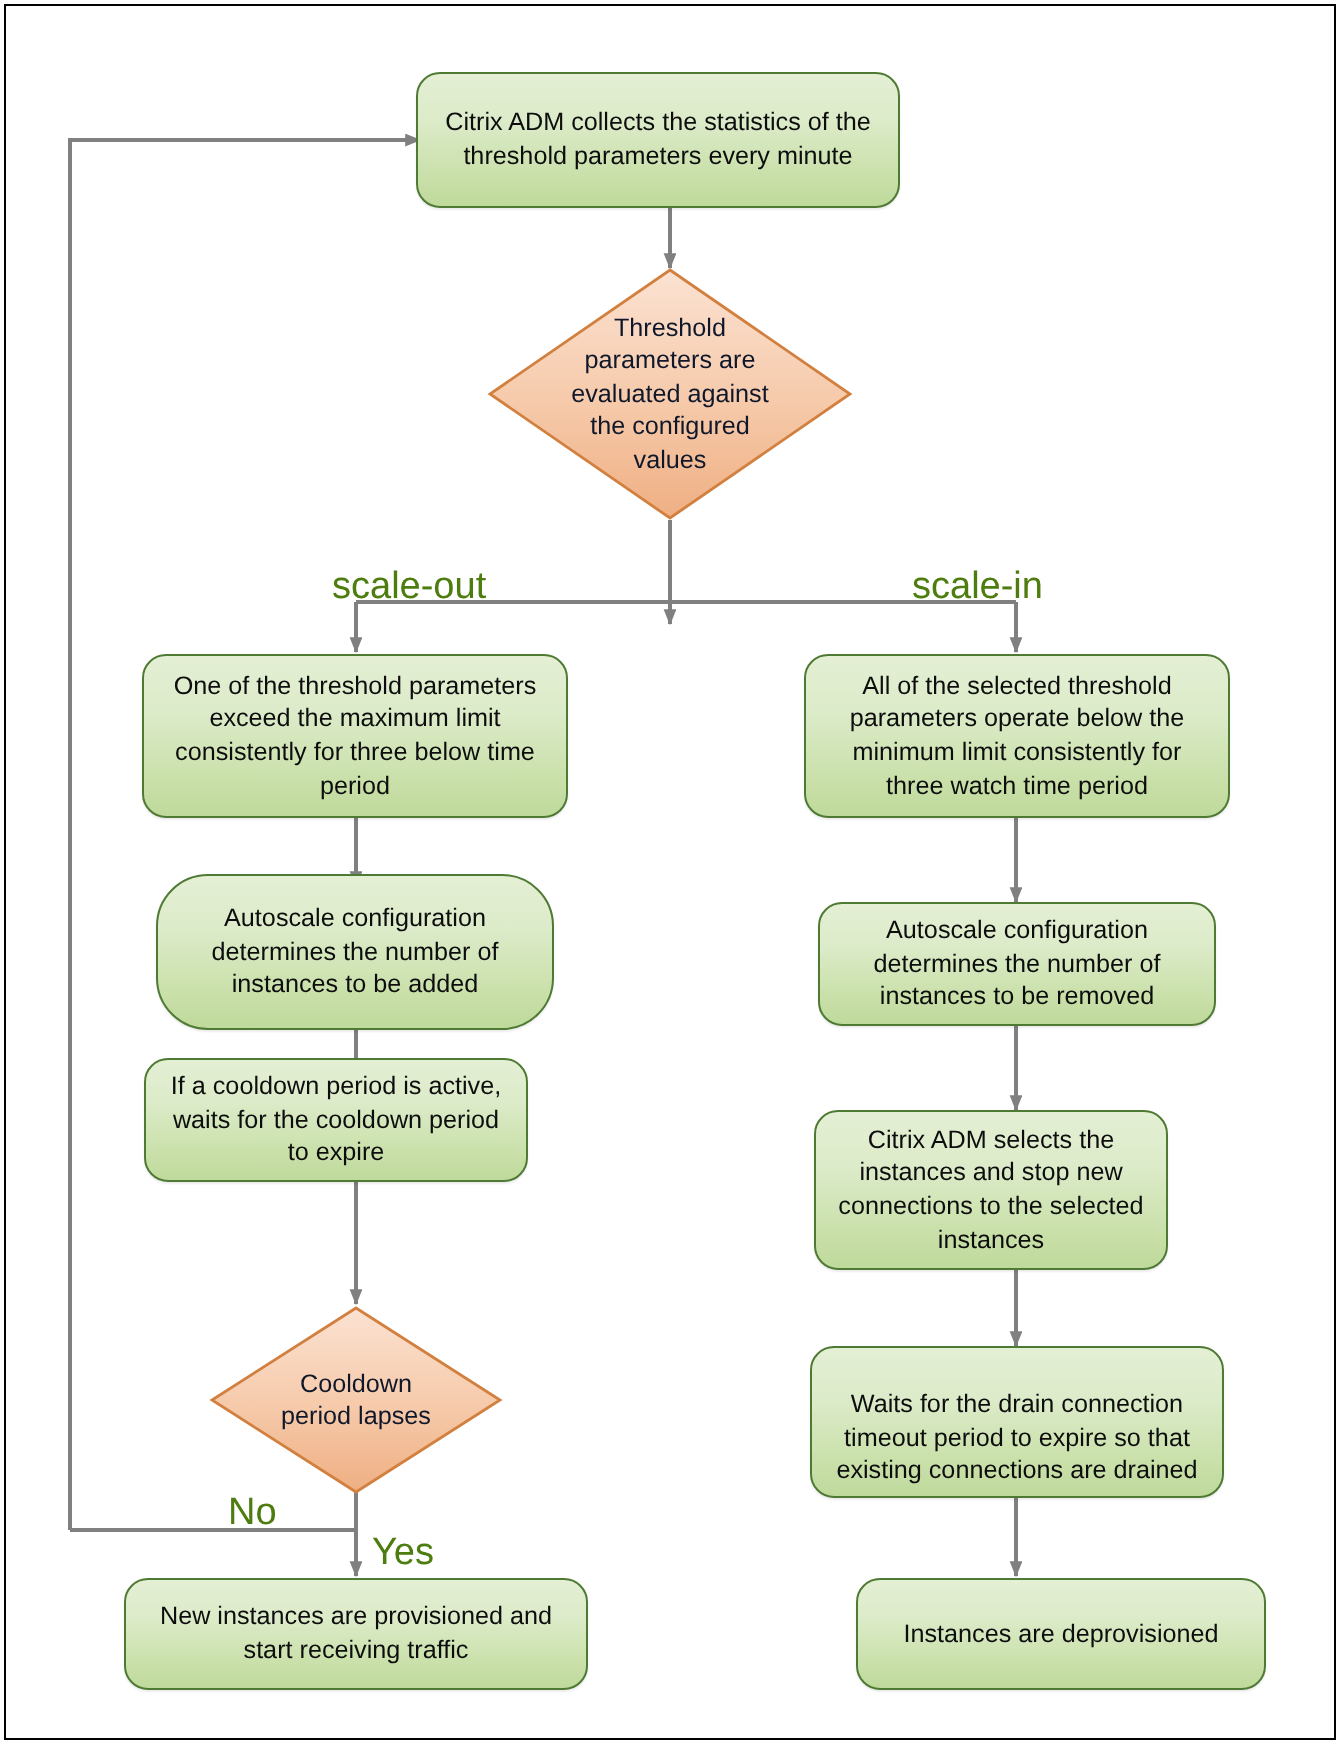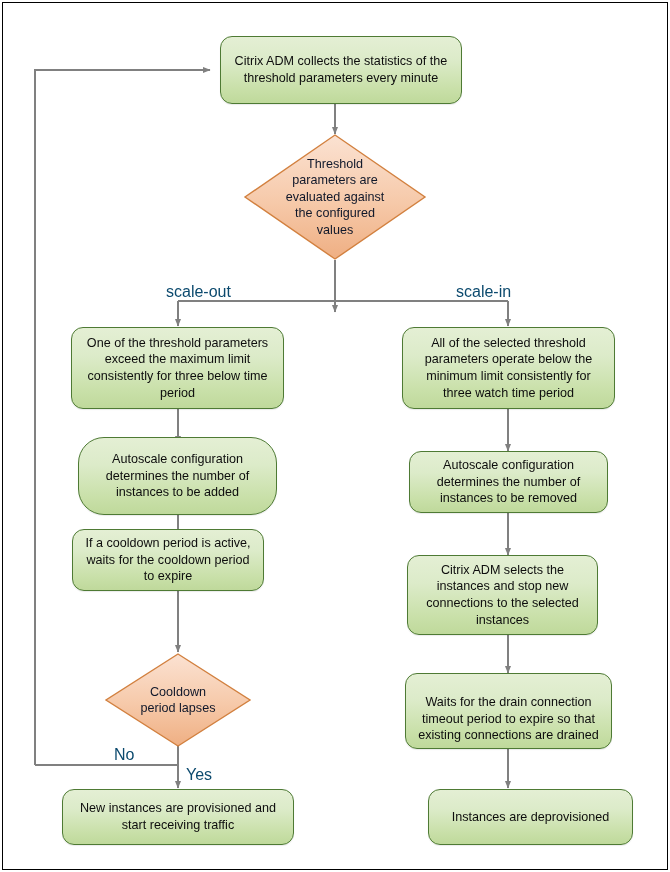--- a/index.html
+++ b/index.html
@@ -75,22 +75,22 @@
     align-items: center;
     justify-content: center;
     text-align: center;
     font-size: 12.6px;
     line-height: 1.3;
     color: #0f172a;
     pointer-events: none;
   }
   .edge-label {
     position: absolute;
-    font-size: 16px;
-    color: #0c4a6e;
+    font-size: 19px;
+    color: #4d7c0f;
     white-space: nowrap;
   }
 </style>
 </head>
 <body>
 
 <div id="canvas">
 
   <div id="frame-border"></div>
 
@@ -130,21 +130,21 @@
   </svg>
 
   <div class="edge-label" style="left:166px; top:283px;">scale-out</div>
 
   <div class="edge-label" style="left:456px; top:283px;">scale-in</div>
 
   <div class="edge-label" style="left:114px; top:746px;">No</div>
 
   <div class="edge-label" style="left:186px; top:766px;">Yes</div>
 
-  <div class="node proc" style="left:220px; top:36px; width:242px; height:68px;justify-content:center;">
+  <div class="node proc" style="left:208px; top:36px; width:242px; height:68px;justify-content:center;">
     <span class="txt">Citrix ADM collects the statistics of the threshold parameters  every minute</span>
   </div>
 
   <div class="dec-wrap" style="left:243px; top:133px; width:184px; height:128px;">
     <svg width="184" height="128" viewBox="0 0 184 128" xmlns="http://www.w3.org/2000/svg">
       <defs>
         <linearGradient id="decGrad1" x1="0" y1="0" x2="0" y2="1">
           <stop offset="0%" stop-color="#FBE2D2"></stop>
           <stop offset="55%" stop-color="#F6C9A9"></stop>
           <stop offset="100%" stop-color="#EFAF83"></stop>
@@ -190,21 +190,21 @@
   </div>
 
   <div class="node proc" style="left:402px; top:327px; width:213px; height:82px;">
     <span class="txt">All of the selected threshold parameters operate below the minimum limit consistently for three watch time period</span>
   </div>
 
   <div class="node proc" style="left:409px; top:451px; width:199px; height:62px;">
     <span class="txt">Autoscale configuration determines the number of instances to be removed</span>
   </div>
 
-  <div class="node proc" style="left:407px; top:555px; width:191px; height:80px;">
+  <div class="node proc" style="left:407px; top:555px; width:177px; height:80px;">
     <span class="txt">Citrix ADM selects the instances and stop new connections to the selected instances</span>
   </div>
 
   <div class="node proc" style="left:405px; top:673px; width:207px; height:76px;align-items:flex-end;">
     <span class="txt">Waits for the drain connection timeout period to expire so that existing connections are drained</span>
   </div>
 
   <div class="node proc" style="left:428px; top:789px; width:205px; height:56px;">
     <span class="txt">Instances are deprovisioned</span>
   </div>

